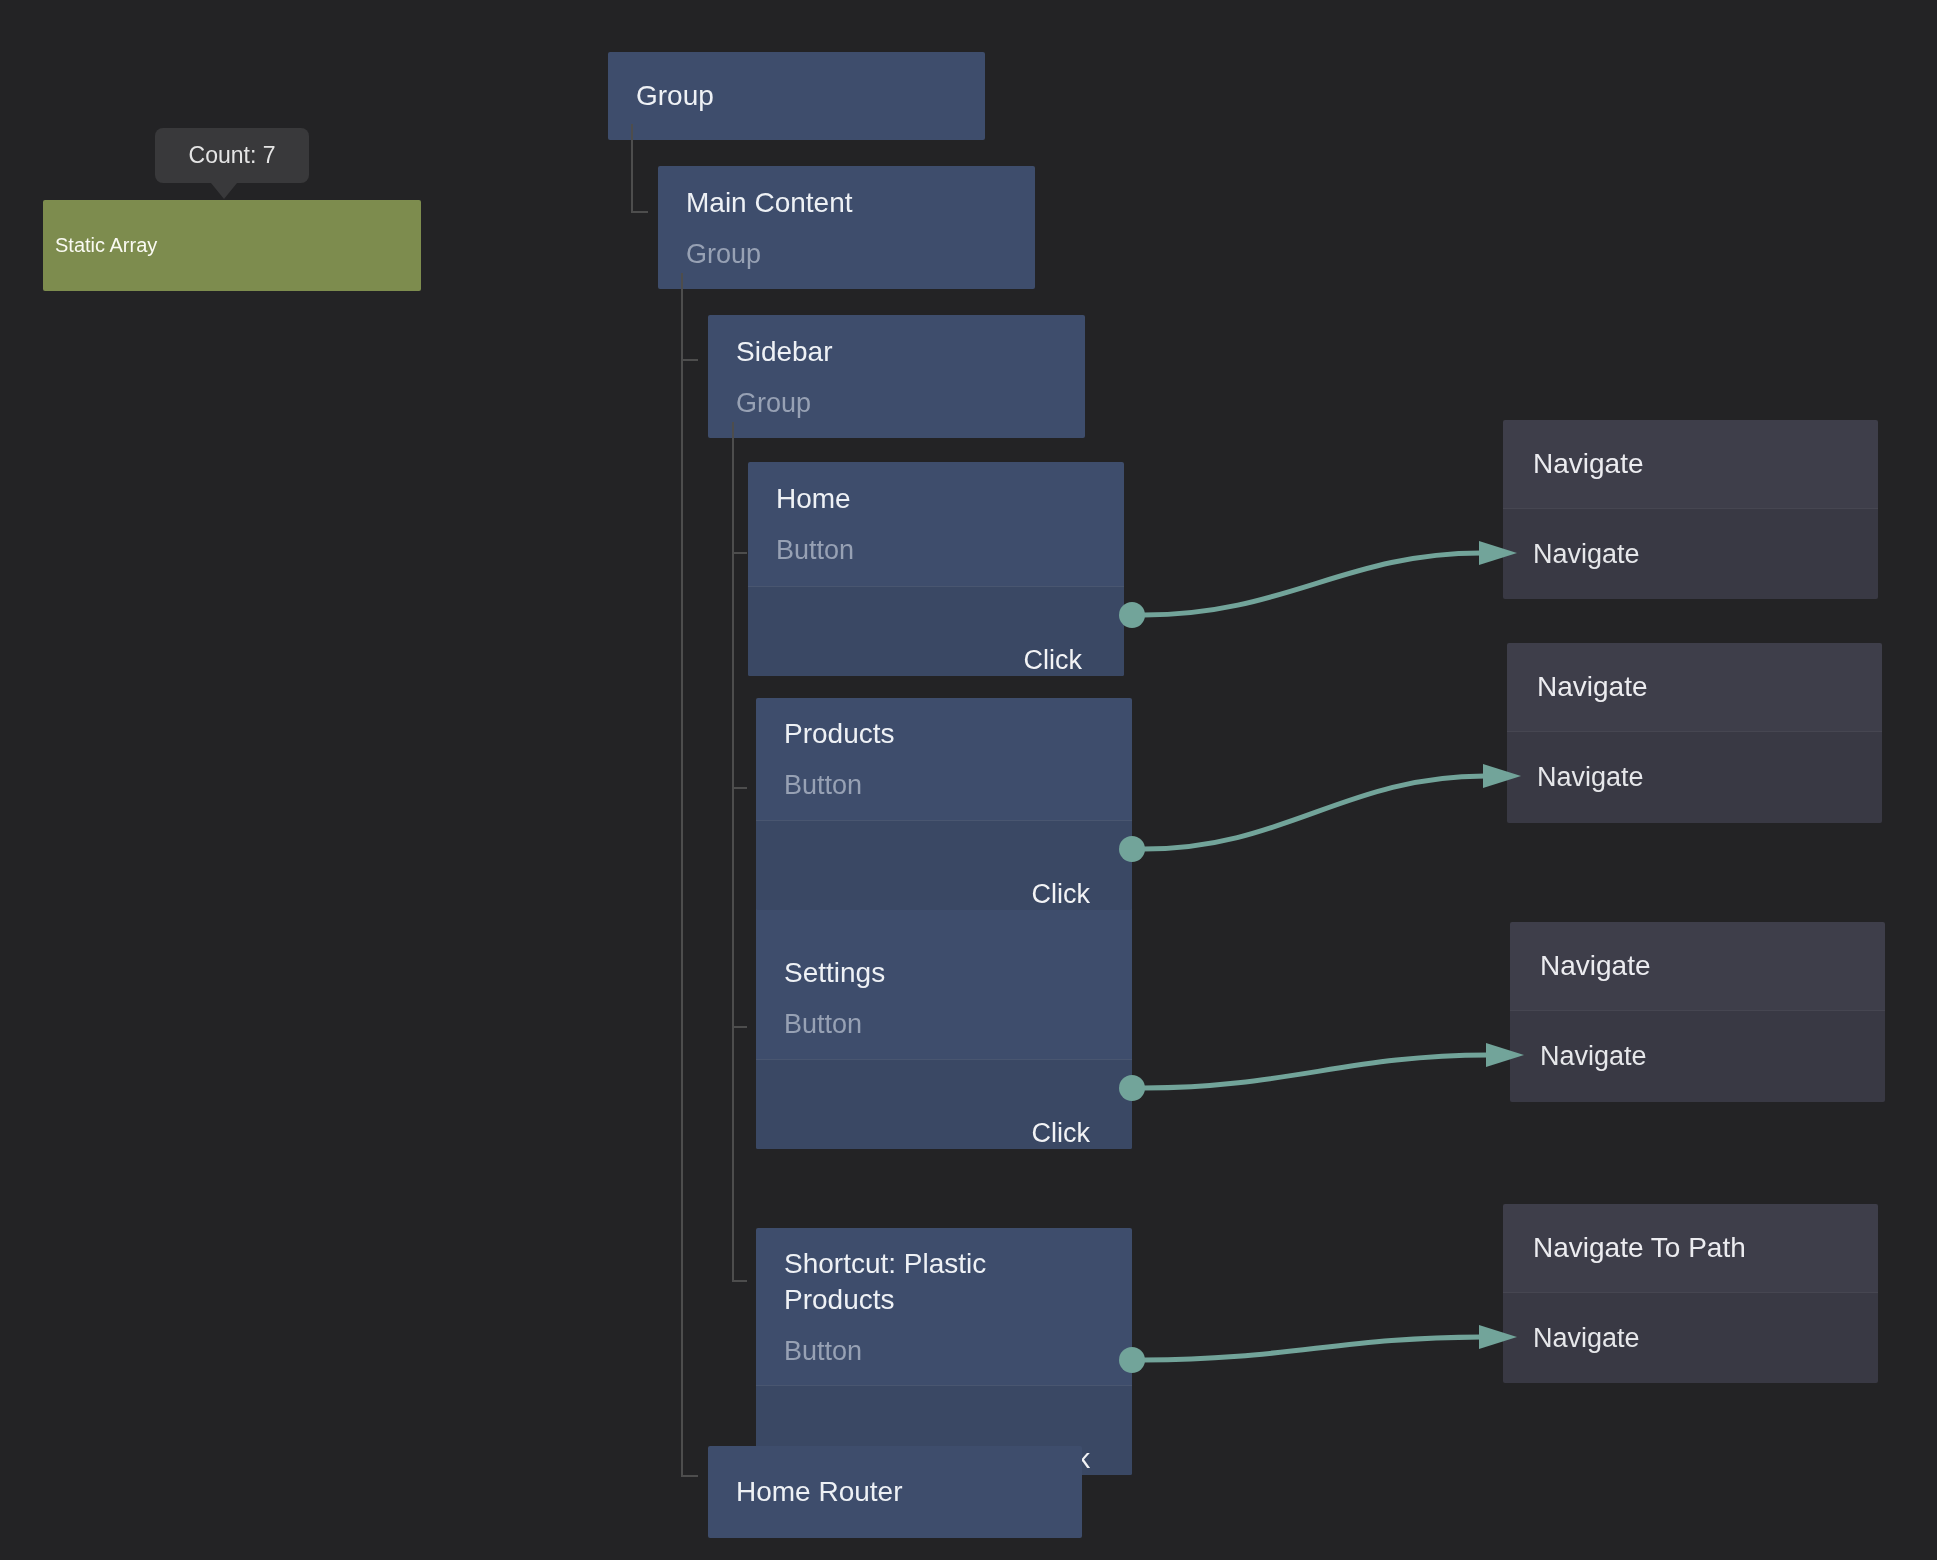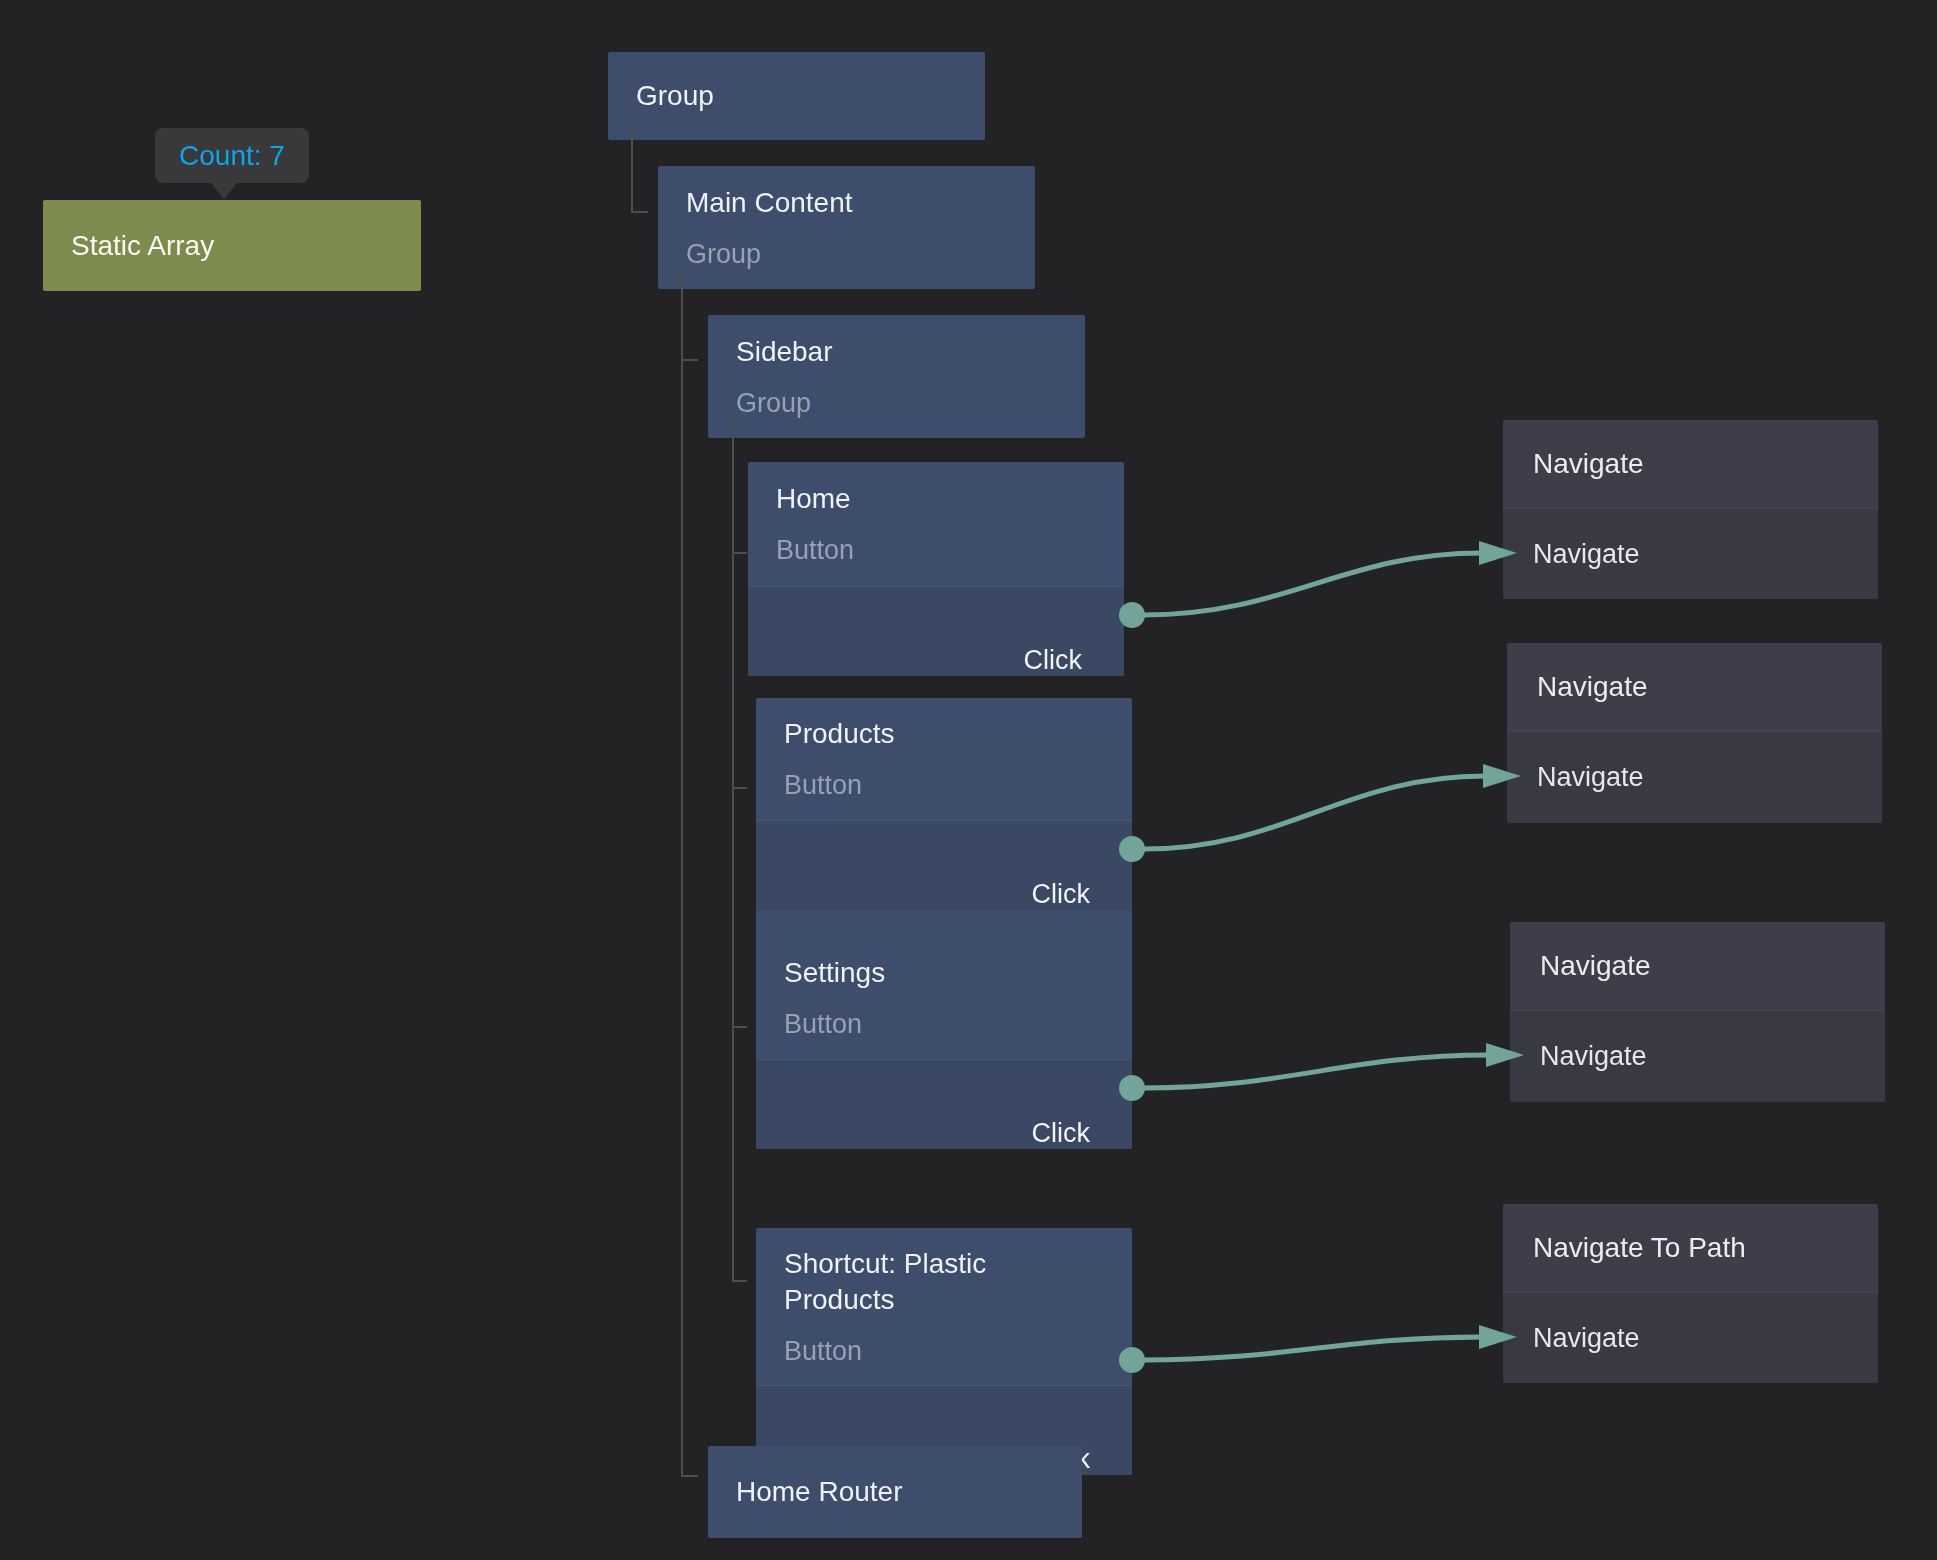--- a/index.html
+++ b/index.html
@@ -25,24 +25,24 @@
     border-radius:0 0 2px 2px;}
   .port-label{font-size:27px;color:#f2f3f5;}
   .node.gray .nav-head{display:flex;align-items:center;padding:0 30px;height:88px;
     background:var(--c-node-gray-header);font-size:28px;color:#ececf0;
     border-radius:2px 2px 0 0;box-sizing:border-box;}
   .node.gray .nav-body{display:flex;align-items:center;padding:0 30px;
     background:var(--c-node-gray-body);font-size:27px;color:#e6e7ea;
     border-top:1px solid rgba(255,255,255,0.07);border-radius:0 0 2px 2px;
     box-sizing:border-box;}
   .node.green{background:var(--c-node-green);display:flex;align-items:center;
-    padding:0 28px;font-size:28px;color:#fafaf2;}
+    padding:0 12px;font-size:20px;color:#fafaf2;}
   .tooltip{position:absolute;left:155px;top:128px;width:154px;height:55px;
     background:var(--c-tooltip-bg);border-radius:8px;display:flex;align-items:center;
-    justify-content:center;font-size:28px;color:#0ea5e9;}
+    justify-content:center;font-size:23px;color:#e5e5e5;}
   .tooltip .tail{position:absolute;top:100%;left:56px;width:0;height:0;
     border-left:13px solid transparent;border-right:13px solid transparent;
     border-top:16px solid var(--c-tooltip-bg);}
   svg.overlay{position:absolute;left:0;top:0;pointer-events:none;}
   .tree{stroke:var(--c-tree-line);stroke-width:2;fill:none;}
   .wire{stroke:var(--c-wire);stroke-width:5;fill:none;}
   .port-dot{fill:var(--c-wire);}
   .arrow{fill:var(--c-wire);}
 </style>
 </head>

